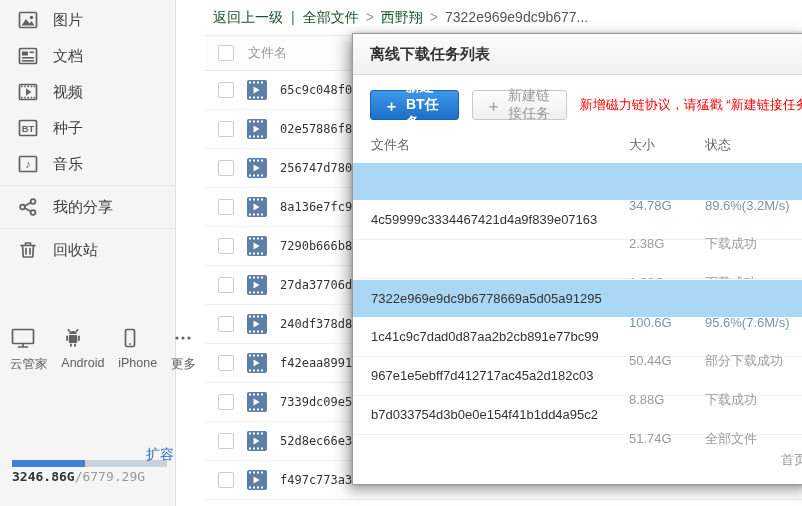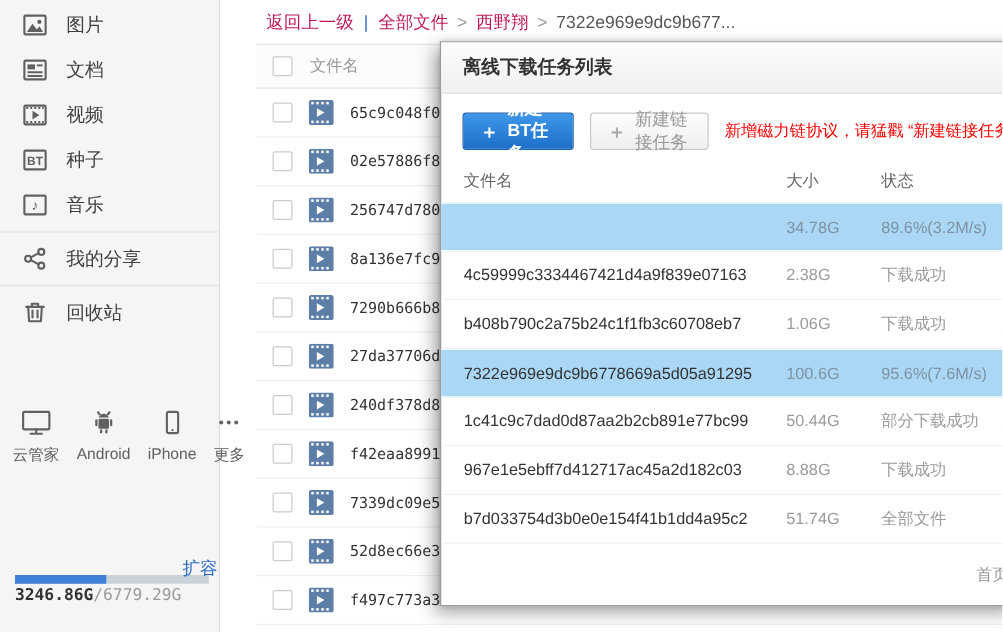--- a/index.html
+++ b/index.html
@@ -8,31 +8,31 @@
 
   
   .sidebar{position:absolute;left:0;top:0;width:176px;height:506px;background:#f5f5f6;
            border-right:1px solid #e0e0e0;box-sizing:border-box;}
   .nav{padding-top:2px;}
   .nav-item{display:flex;align-items:center;height:36px;padding-left:16px;gap:13px;
             font-size:15px;color:#3f3f3f;cursor:pointer;}
   .nav-item svg{flex:0 0 auto;}
   .side-divider{border-top:1px solid #e3e3e3;margin:3px 0;}
   .devices{position:absolute;left:6px;top:326px;width:194px;display:flex;justify-content:space-between;padding:0 4px;box-sizing:border-box;}
-  .device{display:flex;flex-direction:column;align-items:center;gap:6px;font-size:12.5px;color:#5f5f5f;cursor:pointer;}
+  .device{display:flex;flex-direction:column;align-items:flex-start;gap:6px;font-size:12.5px;color:#5f5f5f;cursor:pointer;}
   .quota-bar{position:absolute;left:12px;top:460px;width:155px;height:7px;background:#c9d2d9;}
   .quota-fill{height:100%;background:#3f80d8;}
   .quota-text{position:absolute;left:12px;top:469px;font-size:13px;color:#9a9a9a;white-space:nowrap;
               font-family:"DejaVu Sans Mono","Liberation Mono",monospace;}
   .quota-used{font-weight:bold;color:#333;}
   .expand-link{position:absolute;left:146px;top:446px;color:#2b6bc0;font-size:14px;cursor:pointer;text-decoration:none;}
 
   
   .breadcrumb{position:absolute;left:213px;top:9px;font-size:14px;color:#999;white-space:nowrap;}
-  .crumb-link{color:#be185d;cursor:pointer;}
+  .crumb-link{color:#14532d;cursor:pointer;}
   .crumb-sep{color:#999;margin:0 7px;}
   .crumb-pipe{color:#2b6bc0;margin:0 8px;}
   .crumb-current{color:#555;}
 
   
   .list-header{position:absolute;left:205px;top:35px;width:597px;height:36px;box-sizing:border-box;
                background:#fcfcfc;border-top:1px solid #e7e7e7;border-bottom:1px solid #e7e7e7;
                display:flex;align-items:center;padding-left:13px;gap:14px;font-size:13px;color:#999;}
   .checkbox{width:14px;height:14px;border:1px solid #ccc;background:#fff;border-radius:2px;flex:0 0 auto;cursor:pointer;}
   .file-rows{position:absolute;left:205px;top:71px;width:597px;}
@@ -55,21 +55,21 @@
   .btn-link{background:linear-gradient(#fdfdfd,#efefef);border:1px solid #c9c9c9;color:#999;margin-left:13px;}
   .btn-link .plus{color:#aaa;font-weight:bold;}
   .notice{margin-left:13px;color:#fb0000;font-size:13px;white-space:nowrap;}
   .mtable{position:relative;margin-top:6px;}
   .mhead{position:relative;height:34px;line-height:34px;font-size:13px;color:#666;}
   .col-name{position:absolute;left:18px;white-space:nowrap;}
   .col-size{position:absolute;left:276px;white-space:nowrap;}
   .col-status{position:absolute;left:352px;white-space:nowrap;}
   .mrow{position:relative;height:38px;line-height:38px;border-bottom:1px solid #f1f1f1;font-size:13px;cursor:pointer;}
   .mrow .col-name{color:#333;}
-  .mrow .col-size,.mrow .col-status{color:#9b9b9b;}
+  .mrow .col-size,.mrow .col-status{color:#9b9b9b;margin-top:24px;}
   .mrow.hl{background:#a9d7f5;border-bottom-color:#fff;border-top:1px solid #fff;height:37px;line-height:37px;}
   .mrow.hl .col-size,.mrow.hl .col-status{color:#7e93a4;}
   .modal-foot{position:absolute;left:428px;bottom:15px;font-size:13px;color:#999;cursor:pointer;white-space:nowrap;}
 
   .icon-stroke{stroke:#616161;fill:none;stroke-width:1.7;stroke-linecap:round;stroke-linejoin:round;}
   .icon-fill{fill:#616161;}
   svg text{font-family:"Liberation Sans",sans-serif;}
 </style>
 </head>
 <body>
@@ -439,21 +439,20 @@
           <div class="mrow hl">
             <span class="col-size">34.78G</span>
             <span class="col-status">89.6%(3.2M/s)</span>
           </div>
           <div class="mrow">
             <span class="col-name">4c59999c3334467421d4a9f839e07163</span>
             <span class="col-size">2.38G</span>
             <span class="col-status">下载成功</span>
           </div>
           <div class="mrow">
-            <span class="col-name">b408b790c2a75b24c1f1fb3c60708eb7</span>
             <span class="col-size">1.06G</span>
             <span class="col-status">下载成功</span>
           </div>
           <div class="mrow hl">
             <span class="col-name">7322e969e9dc9b6778669a5d05a91295</span>
             <span class="col-size">100.6G</span>
             <span class="col-status">95.6%(7.6M/s)</span>
           </div>
           <div class="mrow">
             <span class="col-name">1c41c9c7dad0d87aa2b2cb891e77bc99</span>

